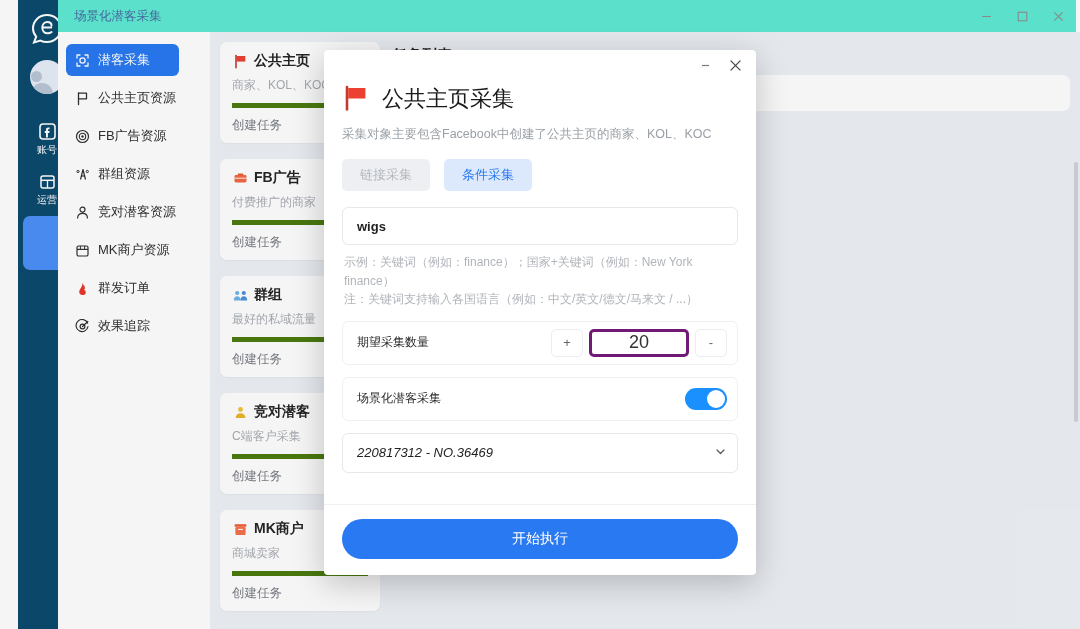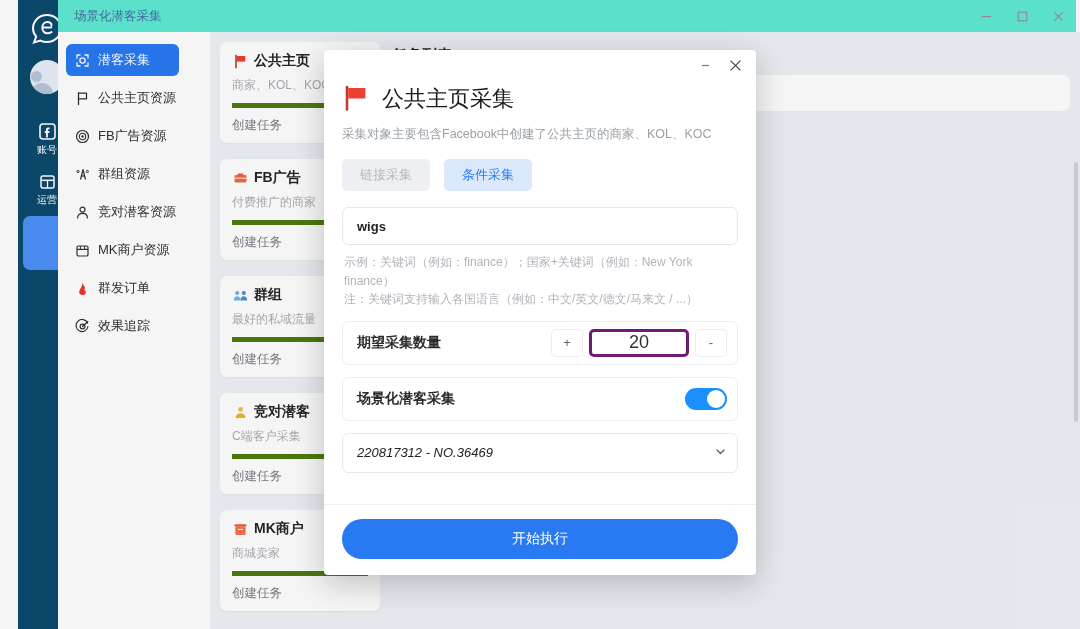--- a/index.html
+++ b/index.html
@@ -119,21 +119,21 @@
   .field-input {
     height: 38px; border: 1px solid #e6e8eb; border-radius: 6px;
     display: flex; align-items: center; padding: 0 14px;
     font-size: 13px; color: #222; font-weight: bold; background: #fff;
   }
   .hint { font-size: 12px; color: #b0b4ba; line-height: 1.55; margin: 8px 0 12px 2px; }
   .row-box {
     border: 1px solid #edeff2; border-radius: 6px; height: 44px;
     display: flex; align-items: center; padding: 0 10px 0 14px; margin-bottom: 12px;
   }
-  .row-label { font-size: 14px; font-weight: bold; color: #2b2b2b; }
+  .row-label { font-size: 12px; font-weight: normal; color: #2b2b2b; }
   .stepper { margin-left: auto; display: flex; align-items: center; gap: 6px; }
   .step-btn {
     width: 32px; height: 28px; border: 1px solid #ebedf0; border-radius: 5px;
     background: #fff; color: #666; font-size: 13px;
     display: flex; align-items: center; justify-content: center; cursor: pointer;
   }
   .step-val {
     width: 100px; height: 28px; border: 3px solid #701a75; border-radius: 5px;
     display: flex; align-items: center; justify-content: center;
     font-size: 18px; color: #333;

